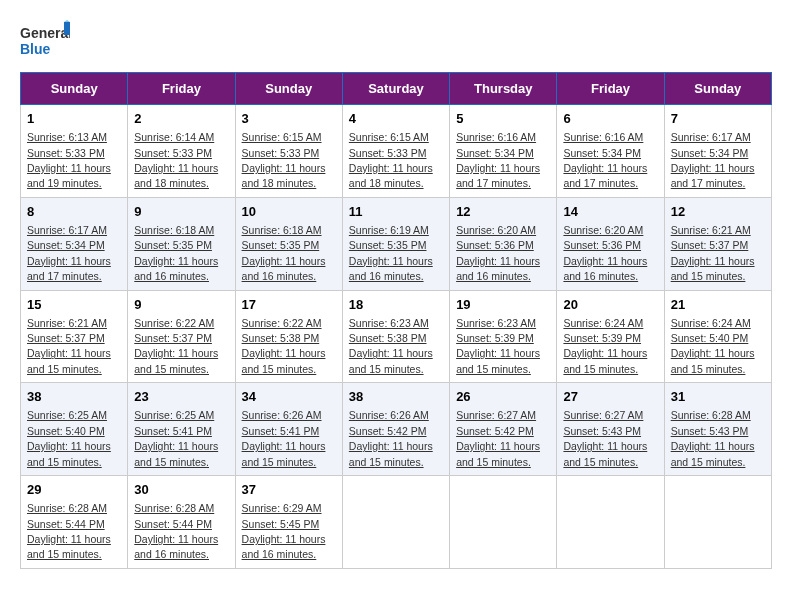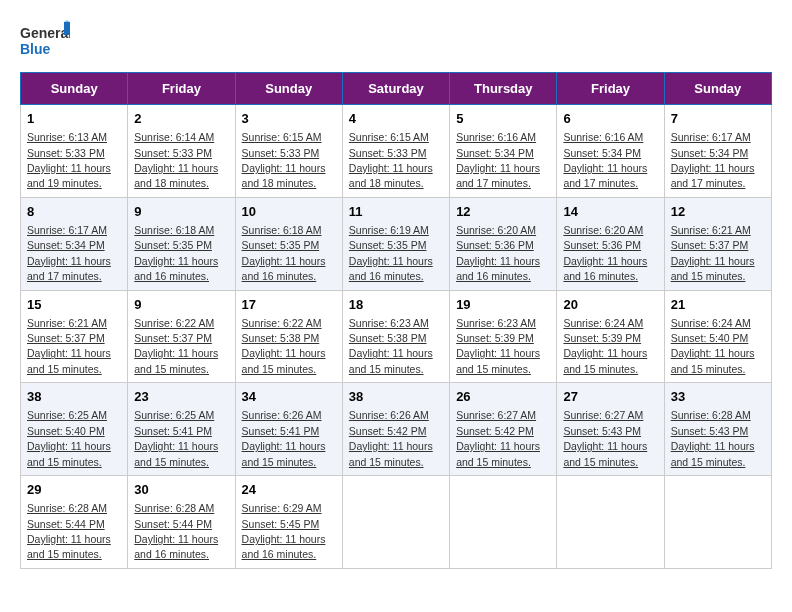--- a/index.html
+++ b/index.html
@@ -132,25 +132,25 @@
         <td><span class="day-num">20</span><span class="cell-text">Sunrise: 6:24 AM<br>Sunset: 5:39 PM<br>Daylight: 11 hours and 15 minutes.</span></td>
         <td><span class="day-num">21</span><span class="cell-text">Sunrise: 6:24 AM<br>Sunset: 5:40 PM<br>Daylight: 11 hours and 15 minutes.</span></td>
       </tr>
       <tr>
         <td><span class="day-num">38</span><span class="cell-text">Sunrise: 6:25 AM<br>Sunset: 5:40 PM<br>Daylight: 11 hours and 15 minutes.</span></td>
         <td><span class="day-num">23</span><span class="cell-text">Sunrise: 6:25 AM<br>Sunset: 5:41 PM<br>Daylight: 11 hours and 15 minutes.</span></td>
         <td><span class="day-num">34</span><span class="cell-text">Sunrise: 6:26 AM<br>Sunset: 5:41 PM<br>Daylight: 11 hours and 15 minutes.</span></td>
         <td><span class="day-num">38</span><span class="cell-text">Sunrise: 6:26 AM<br>Sunset: 5:42 PM<br>Daylight: 11 hours and 15 minutes.</span></td>
         <td><span class="day-num">26</span><span class="cell-text">Sunrise: 6:27 AM<br>Sunset: 5:42 PM<br>Daylight: 11 hours and 15 minutes.</span></td>
         <td><span class="day-num">27</span><span class="cell-text">Sunrise: 6:27 AM<br>Sunset: 5:43 PM<br>Daylight: 11 hours and 15 minutes.</span></td>
-        <td><span class="day-num">33</span><span class="cell-text">Sunrise: 6:28 AM<br>Sunset: 5:43 PM<br>Daylight: 11 hours and 15 minutes.</span></td>
+        <td><span class="day-num">31</span><span class="cell-text">Sunrise: 6:28 AM<br>Sunset: 5:43 PM<br>Daylight: 11 hours and 15 minutes.</span></td>
       </tr>
       <tr>
         <td><span class="day-num">29</span><span class="cell-text">Sunrise: 6:28 AM<br>Sunset: 5:44 PM<br>Daylight: 11 hours and 15 minutes.</span></td>
         <td><span class="day-num">30</span><span class="cell-text">Sunrise: 6:28 AM<br>Sunset: 5:44 PM<br>Daylight: 11 hours and 16 minutes.</span></td>
-        <td><span class="day-num">24</span><span class="cell-text">Sunrise: 6:29 AM<br>Sunset: 5:45 PM<br>Daylight: 11 hours and 16 minutes.</span></td>
+        <td><span class="day-num">37</span><span class="cell-text">Sunrise: 6:29 AM<br>Sunset: 5:45 PM<br>Daylight: 11 hours and 16 minutes.</span></td>
         <td class="empty"></td>
         <td class="empty"></td>
         <td class="empty"></td>
         <td class="empty"></td>
       </tr>
     </tbody>
 </table>
 
 </body></html>

